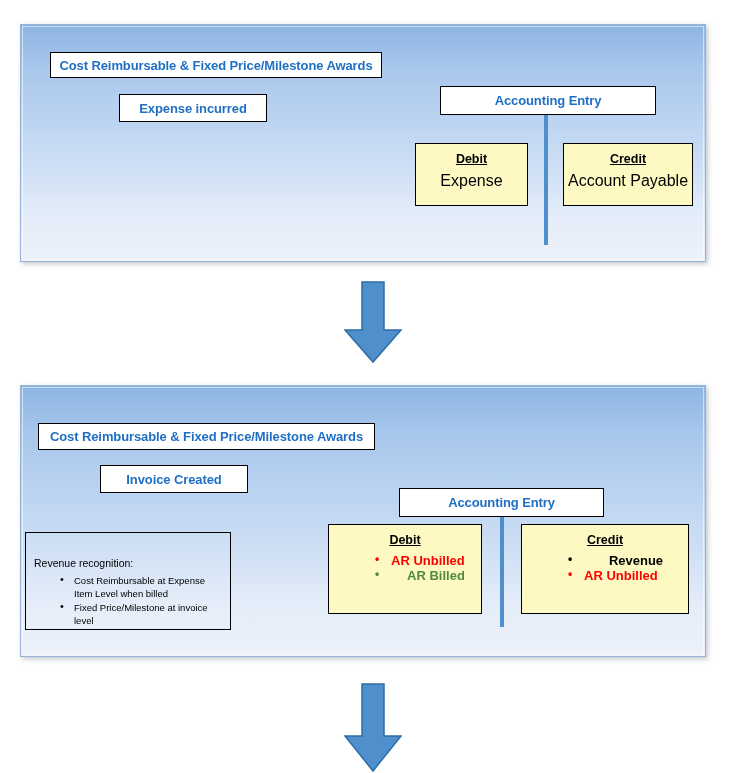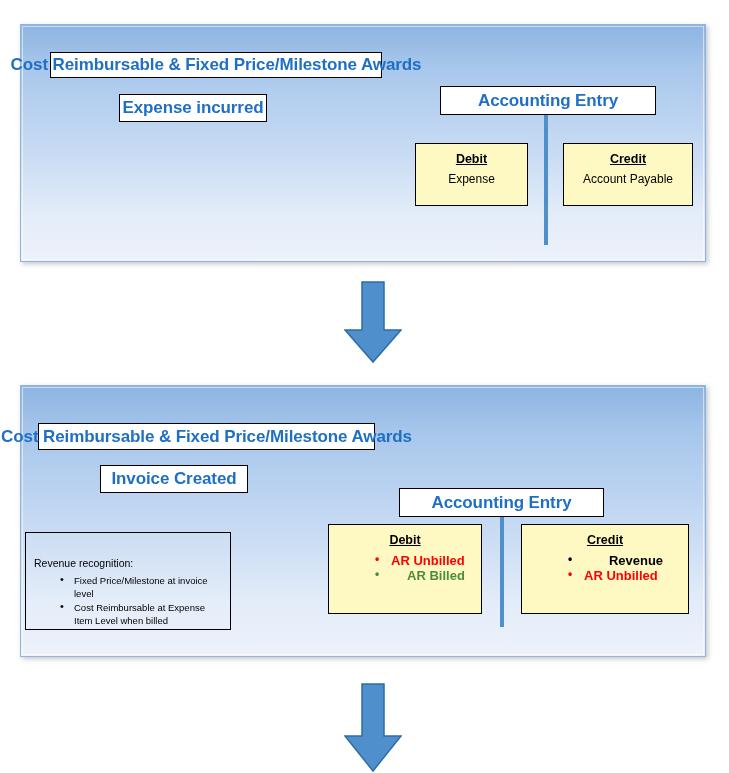--- a/index.html
+++ b/index.html
@@ -40,21 +40,21 @@
     background: #ffffff;
     border: 1px solid #000000;
     box-sizing: border-box;
     display: flex;
     align-items: center;
     justify-content: center;
   }
   .hdr-text {
     color: #1F6FC4;
     font-weight: bold;
-    font-size: 17px;
+    font-size: 13px;
     letter-spacing: -0.1px;
     white-space: nowrap;
   }
 
   
   #awards-box-1   { left: 50px;  top: 52px;  width: 332px; height: 26px; }
   #expense-box    { left: 119px; top: 94px;  width: 148px; height: 28px; }
   #acct-box-1     { left: 440px; top: 86px;  width: 216px; height: 29px; }
 
   
@@ -87,21 +87,21 @@
   .dc-title {
     text-align: center;
     font-size: 12.5px;
     font-weight: bold;
     color: #000000;
     text-decoration: underline;
     margin-bottom: 6px;
   }
   .dc-line {
     text-align: center;
-    font-size: 12px;
+    font-size: 16px;
     color: #000000;
   }
 
   .dc-list {
     margin: 0;
     padding: 0 0 0 46px;
     list-style: none;
   }
   .dc-list li {
     font-size: 13px;
@@ -215,22 +215,22 @@
 
 <div class="wbox" id="acct-box-2">
   <span class="hdr-text">Accounting Entry</span>
 </div>
 
 <div class="vline" id="vline-2"></div>
 
 <div id="revenue-note">
   <div class="note-title">Revenue recognition:</div>
   <ul>
+    <li>Cost Reimbursable at Expense Item Level when billed</li>
     <li>Fixed Price/Milestone at invoice level</li>
-    <li>Cost Reimbursable at Expense Item Level when billed</li>
   </ul>
 </div>
 
 <div class="dcbox" id="debit-box-2">
   <div class="dc-title">Debit</div>
   <ul class="dc-list">
     <li id="dbg2-l0" style="color: rgb(255, 0, 0);">AR Unbilled</li>
     <li id="dbg2-l1" style="color: rgb(78, 139, 59); text-align: center;">AR Billed</li>
   </ul>
 </div>

